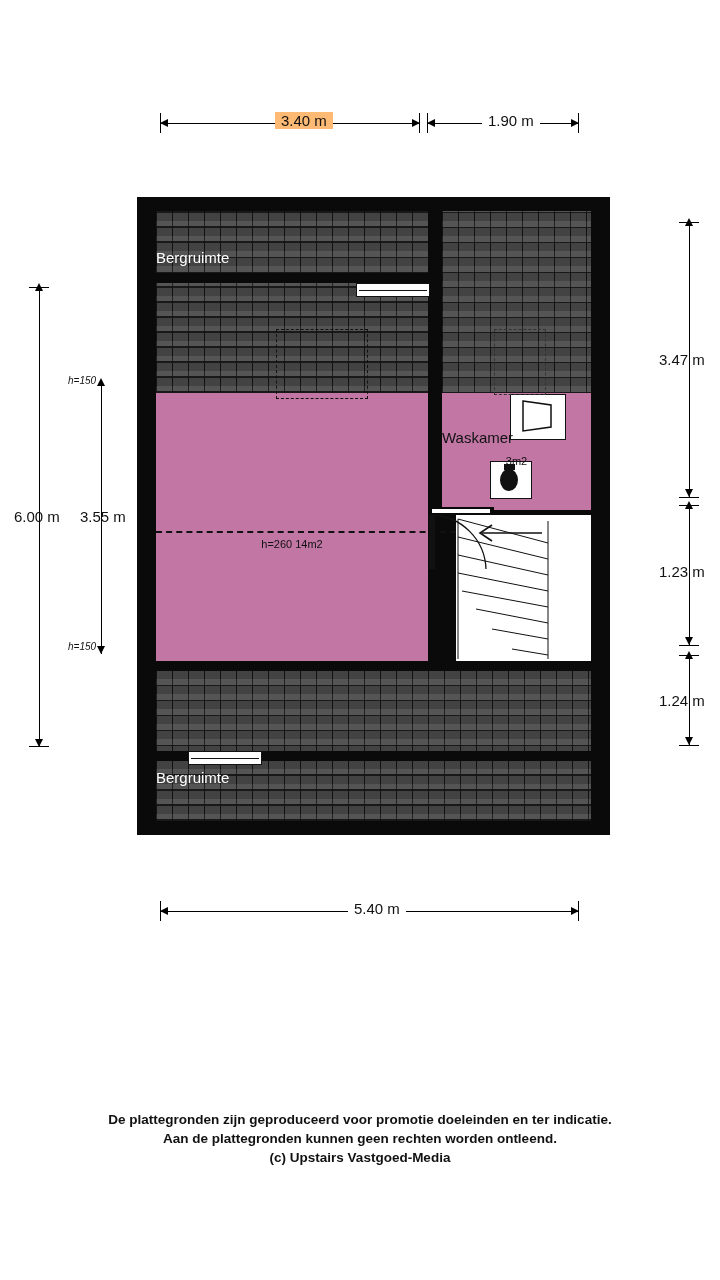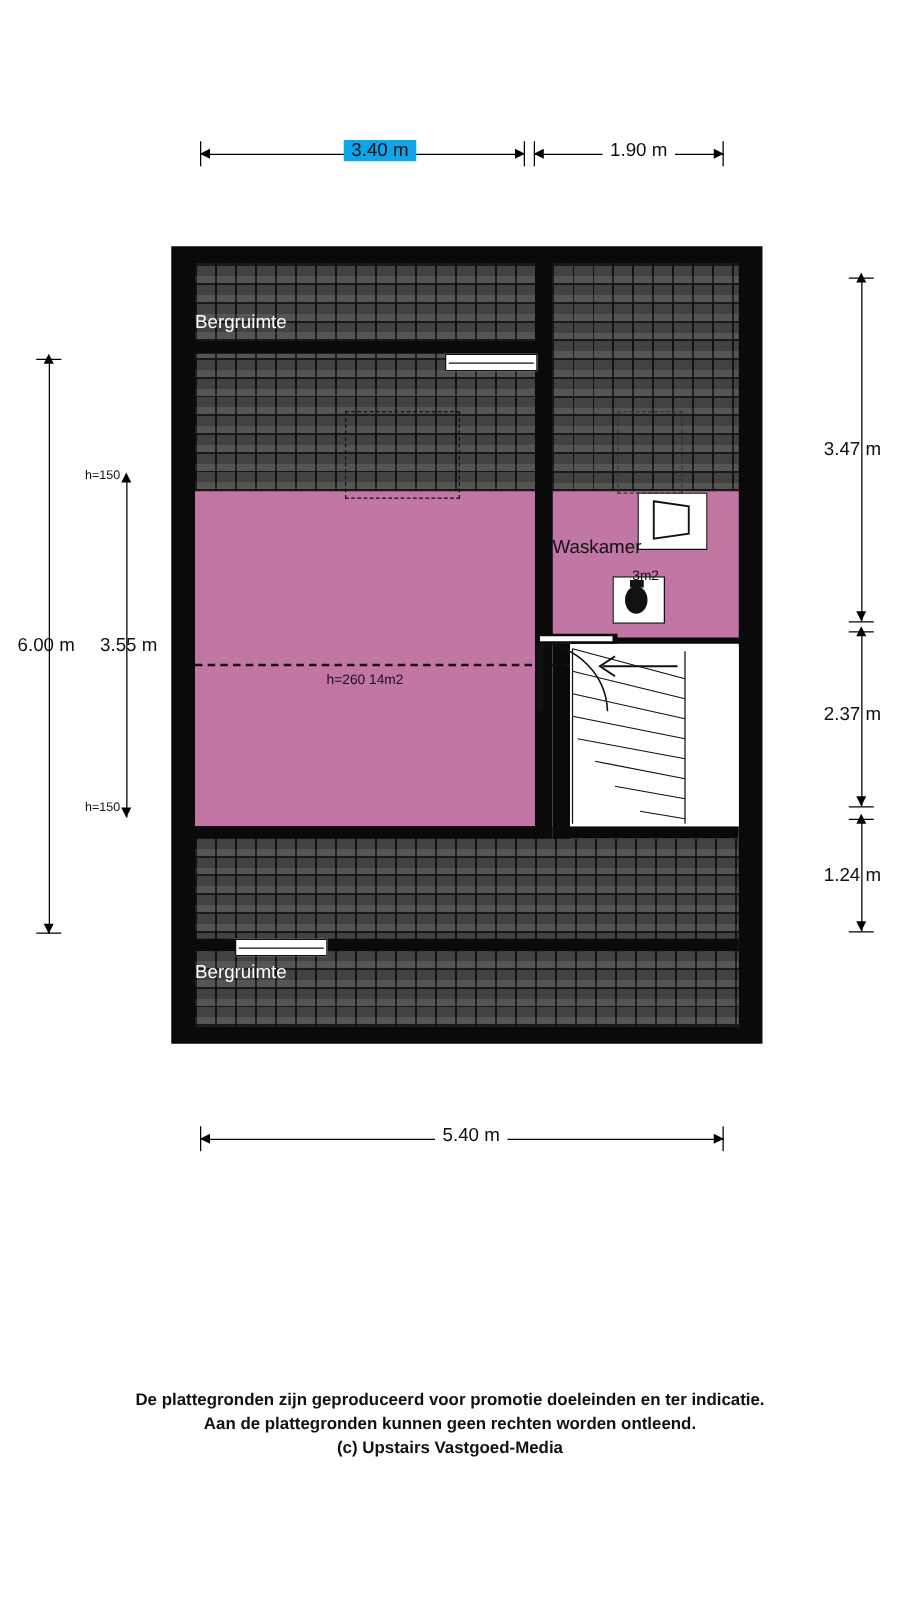--- a/index.html
+++ b/index.html
@@ -133,20 +133,21 @@
     color: #111111;
     white-space: nowrap;
     text-align: center;
   }
 
   .height-tag {
     position: absolute;
     font-size: 10px;
     color: #111;
     white-space: nowrap;
+    font-style: italic;
   }
 
   .dashed-h {
     position: absolute;
     border-top: 2px dashed #111;
   }
   .dashed-box {
     position: absolute;
     border: 1.5px dashed #111;
   }
@@ -197,21 +198,21 @@
 <body>
 
 <div class="stage">
 
   <div>
     <div class="hline" style="left:160px; top:123px; width:260px;"></div>
     <div class="arrow left" style="left:160px; top:119px;"></div>
     <div class="arrow right" style="left:412px; top:119px;"></div>
     <div class="tick" style="left:160px; top:113px; width:1px; height:20px;"></div>
     <div class="tick" style="left:419px; top:113px; width:1px; height:20px;"></div>
-    <div class="dim-label" style="left:275px; top:112px; background:#0ea5e9; padding:0 6px;">3.40 m</div>
+    <div class="dim-label" style="left:275px; top:112px; background:#fdba74; padding:0 6px;">3.40 m</div>
   </div>
 
   <div>
     <div class="hline" style="left:427px; top:123px; width:152px;"></div>
     <div class="arrow left" style="left:427px; top:119px;"></div>
     <div class="arrow right" style="left:571px; top:119px;"></div>
     <div class="tick" style="left:427px; top:113px; width:1px; height:20px;"></div>
     <div class="tick" style="left:578px; top:113px; width:1px; height:20px;"></div>
     <div class="dim-label" style="left:482px; top:112px; background:#fff; padding:0 6px;">1.90 m</div>
   </div>
@@ -242,21 +243,21 @@
     <div class="tick" style="left:679px; top:497px; width:20px; height:1px;"></div>
     <div class="dim-label" style="left:659px; top:351px;">3.47 m</div>
   </div>
 
   <div>
     <div class="vline" style="left:689px; top:505px; height:140px;"></div>
     <div class="arrow up" style="left:685px; top:501px;"></div>
     <div class="arrow down" style="left:685px; top:637px;"></div>
     <div class="tick" style="left:679px; top:505px; width:20px; height:1px;"></div>
     <div class="tick" style="left:679px; top:645px; width:20px; height:1px;"></div>
-    <div class="dim-label" style="left:659px; top:563px;">2.37 m</div>
+    <div class="dim-label" style="left:659px; top:563px;">1.23 m</div>
   </div>
 
   <div>
     <div class="vline" style="left:689px; top:655px; height:90px;"></div>
     <div class="arrow up" style="left:685px; top:651px;"></div>
     <div class="arrow down" style="left:685px; top:737px;"></div>
     <div class="tick" style="left:679px; top:655px; width:20px; height:1px;"></div>
     <div class="tick" style="left:679px; top:745px; width:20px; height:1px;"></div>
     <div class="dim-label" style="left:659px; top:692px;">1.24 m</div>
   </div>

